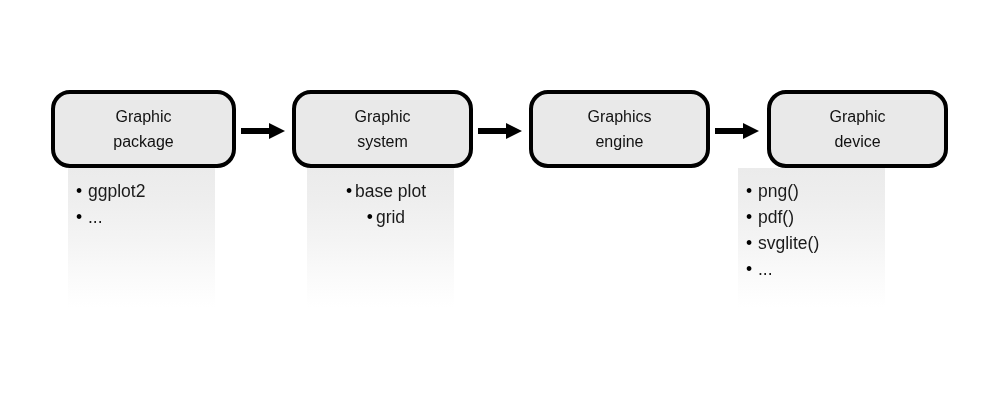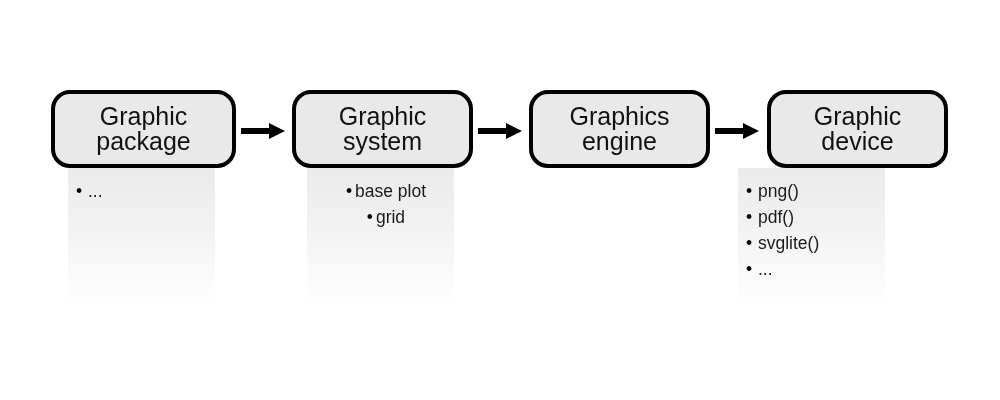--- a/index.html
+++ b/index.html
@@ -55,21 +55,21 @@
     background: #e9e9e9;
     border: 4px solid #000000;
     border-radius: 19px;
     box-sizing: border-box;
     display: flex;
     align-items: center;
     justify-content: center;
   }
   .node-label {
     text-align: center;
-    font-size: 25px;
+    font-size: 16px;
     line-height: 25px;
     color: #111111;
     white-space: pre-line;
   }
 
   
   .arrow {
     position: absolute;
     top: 122px;
     height: 18px;
@@ -78,20 +78,21 @@
   .arrow svg { display: block; }
 </style>
 </head>
 <body>
 
 <div id="canvas">
 
   <div class="stage">
     <div class="detail-panel" id="panel-0" style="left: 68px; width: 147px;">
       <ul class="detail-list">
+        <li><span class="bullet">•</span><span>ggplot2</span></li>
         <li><span class="bullet">•</span><span>...</span></li>
       </ul>
     </div>
     <div class="node-box" id="box-0" style="left: 51px; width: 185px;">
       <div class="node-label">Graphic
 package</div>
     </div>
   </div>
 
   <div class="arrow" id="arrow-0" style="left: 241px;">

